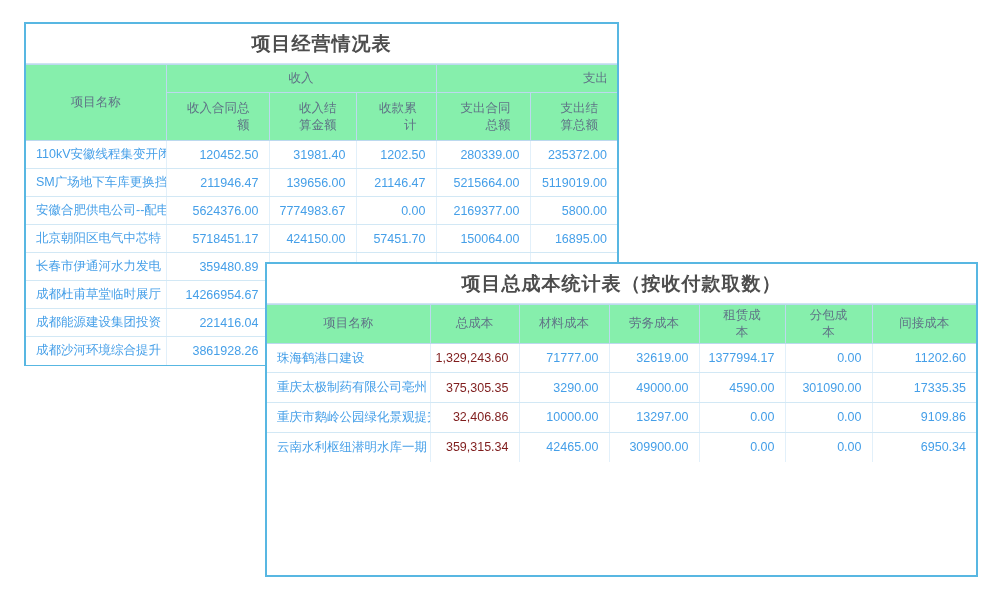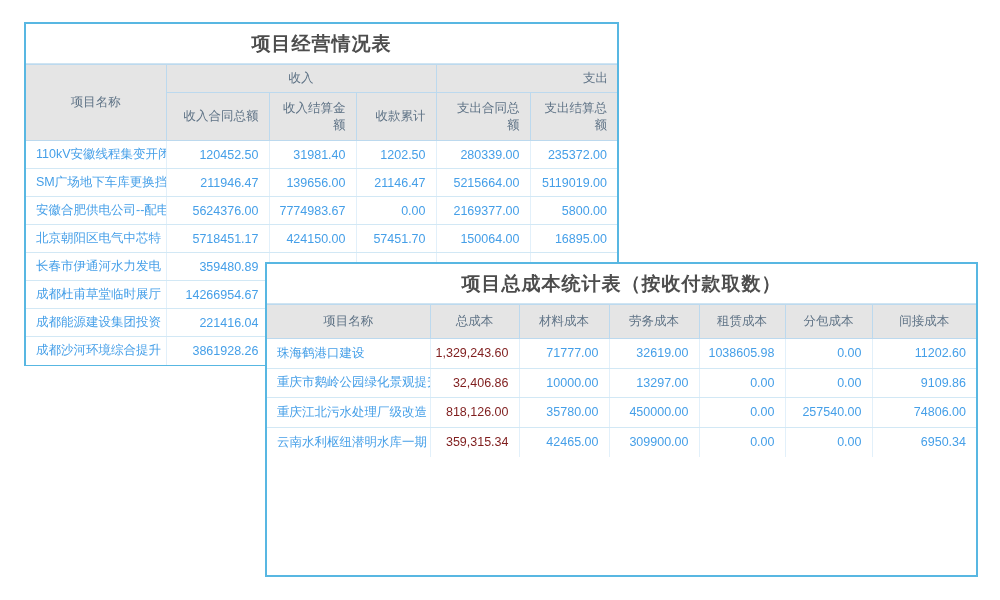--- a/index.html
+++ b/index.html
@@ -13,22 +13,22 @@
   .panel-title {
     height:40px; display:flex; align-items:center; justify-content:center;
     font-size:19px; font-weight:bold; color:#4d4d4d; background:#ffffff;
     border-bottom:1px solid #cfe4f2; letter-spacing:1px;
   }
 
   table { border-collapse:collapse; width:100%; table-layout:fixed; }
   th, td { font-size:12.5px; overflow:hidden; }
 
   thead th {
-    background:#e5e5e5; color:#5f7386; font-weight:normal; text-align:center;
-    border:1px solid #bcd9ee; white-space:normal; line-height:1.35; padding:2px 10px;
+    background:#86efac; color:#5f7386; font-weight:normal; text-align:center;
+    border:1px solid #bcd9ee; white-space:normal; line-height:1.35; padding:2px 19px;
   }
   thead th:first-child { border-left:none; }
   thead th:last-child { border-right:none; }
   tr.group-row th { height:28px; }
   tr.sub-row th { height:48px;text-align:right; }
   #panel-cost thead th { height:34px; }
   .th-group-right { text-align:right; padding-right:9px; }
 
   tbody td {
     background:#ffffff; white-space:nowrap;
@@ -165,43 +165,43 @@
           <th>分包成本</th>
           <th>间接成本</th>
         </tr>
       </thead>
       <tbody id="cost-tbody">
           <tr>
             <td class="cell-name">珠海鹤港口建设</td>
             <td class="cell-num cell-dark">1,329,243.60</td>
             <td class="cell-num">71777.00</td>
             <td class="cell-num">32619.00</td>
-            <td class="cell-num">1038605.98</td>
+            <td class="cell-num">1377994.17</td>
             <td class="cell-num">0.00</td>
             <td class="cell-num">11202.60</td>
+          </tr>
+          <tr>
+            <td class="cell-name">重庆太极制药有限公司亳州</td>
+            <td class="cell-num cell-dark">375,305.35</td>
+            <td class="cell-num">3290.00</td>
+            <td class="cell-num">49000.00</td>
+            <td class="cell-num">4590.00</td>
+            <td class="cell-num">301090.00</td>
+            <td class="cell-num">17335.35</td>
           </tr>
           <tr>
             <td class="cell-name">重庆市鹅岭公园绿化景观提升</td>
             <td class="cell-num cell-dark">32,406.86</td>
             <td class="cell-num">10000.00</td>
             <td class="cell-num">13297.00</td>
             <td class="cell-num">0.00</td>
             <td class="cell-num">0.00</td>
             <td class="cell-num">9109.86</td>
           </tr>
           <tr>
-            <td class="cell-name">重庆江北污水处理厂级改造</td>
-            <td class="cell-num cell-dark">818,126.00</td>
-            <td class="cell-num">35780.00</td>
-            <td class="cell-num">450000.00</td>
-            <td class="cell-num">0.00</td>
-            <td class="cell-num">257540.00</td>
-            <td class="cell-num">74806.00</td>
-          </tr>
-          <tr>
             <td class="cell-name">云南水利枢纽潜明水库一期</td>
             <td class="cell-num cell-dark">359,315.34</td>
             <td class="cell-num">42465.00</td>
             <td class="cell-num">309900.00</td>
             <td class="cell-num">0.00</td>
             <td class="cell-num">0.00</td>
             <td class="cell-num">6950.34</td>
           </tr>
         </tbody>
     </table>

